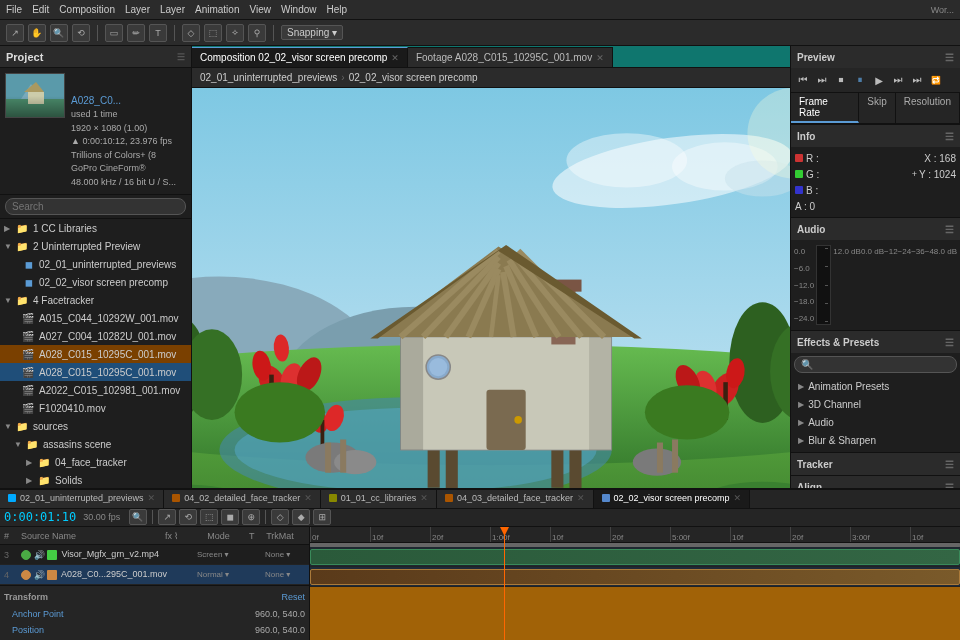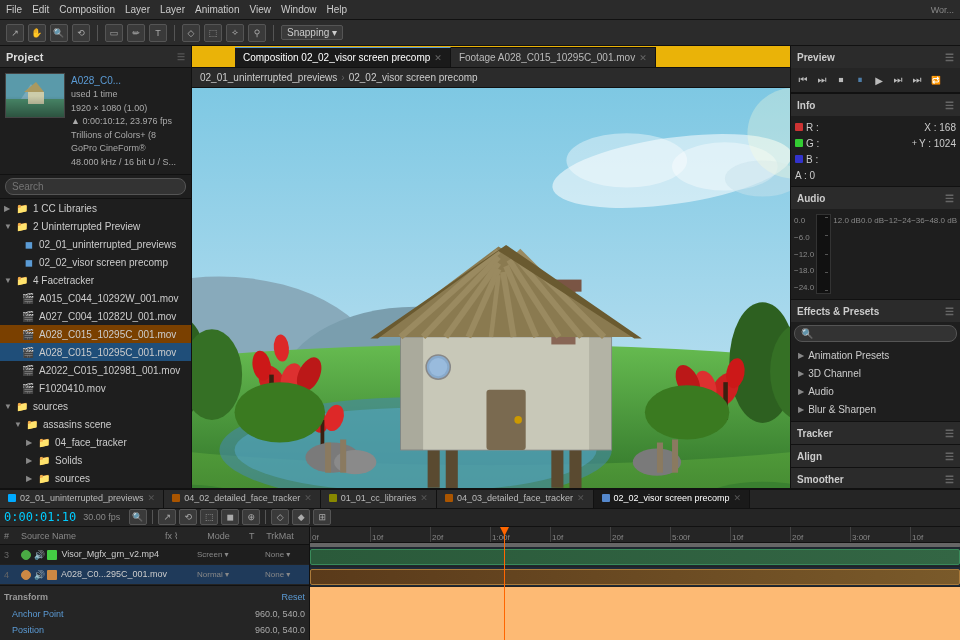--- a/index.html
+++ b/index.html
@@ -113,20 +113,21 @@
       content: '';
       position: absolute;
       bottom: 0; left: 0; right: 0;
       height: 50%;
       background: linear-gradient(to bottom, transparent, rgba(0,0,0,0.4));
     }
     .thumb-info {
       font-size: 9px;
       color: #aaa;
       line-height: 1.5;
+      margin-top: 20px;
     }
     .thumb-info .filename {
       color: #5b9bd5;
       font-size: 10px;
     }
 
     .project-search {
       padding: 3px 5px;
       background: #1e1e1e;
       border-bottom: 1px solid #111;
@@ -199,25 +200,24 @@
     .center-area {
       flex: 1;
       display: flex;
       flex-direction: column;
       overflow: hidden;
     }
 
     
     .comp-tabbar {
       height: 22px;
-      background: #eab308;
+      background: #0f766e;
       border-bottom: 1px solid #111;
       display: flex;
       align-items: flex-end;
-      padding-left: 43px;
     }
     .comp-tab {
       height: 20px;
       padding: 0 8px;
       display: flex;
       align-items: center;
       background: #2b2b2b;
       border-right: 1px solid #111;
       border-top: 1px solid #111;
       font-size: 10px;
@@ -514,21 +514,21 @@
       display: flex;
     }
     .tl-left {
       width: 310px;
       background: #1e1e1e;
       border-right: 1px solid #111;
       flex-shrink: 0;
     }
     .tl-right {
       flex: 1;
-      background: #fdba74;
+      background: #a16207;
       position: relative;
       overflow: hidden;
     }
 
     .tl-track-header {
       height: 20px;
       display: flex;
       align-items: center;
       padding: 0 4px;
       border-bottom: 1px solid #222;
@@ -989,20 +989,31 @@
       </div>
       <div class="preview-controls">
         <div class="prev-btn">⏮</div>
         <div class="prev-btn">⏭</div>
         <div class="prev-btn">⏹</div>
         <div class="prev-btn" style="color:#5b9bd5">⏸</div>
         <div class="prev-btn">▶</div>
         <div class="prev-btn">⏭</div>
         <div class="prev-btn">⏭</div>
         <div class="prev-btn" style="font-size:8px">🔁</div>
+      </div>
+      <div class="preview-tabs">
+        <div class="preview-tab active">
+          <span>Frame Rate</span>
+        </div>
+        <div class="preview-tab">
+          <span>Skip</span>
+        </div>
+        <div class="preview-tab">
+          <span>Resolution</span>
+        </div>
       </div>
     </div>
 
     <div class="panel-section">
       <div class="panel-header">
         <span>Info</span>
         <span class="panel-collapse-btn">☰</span>
       </div>
       <div class="info-content">
         <div class="info-row">

